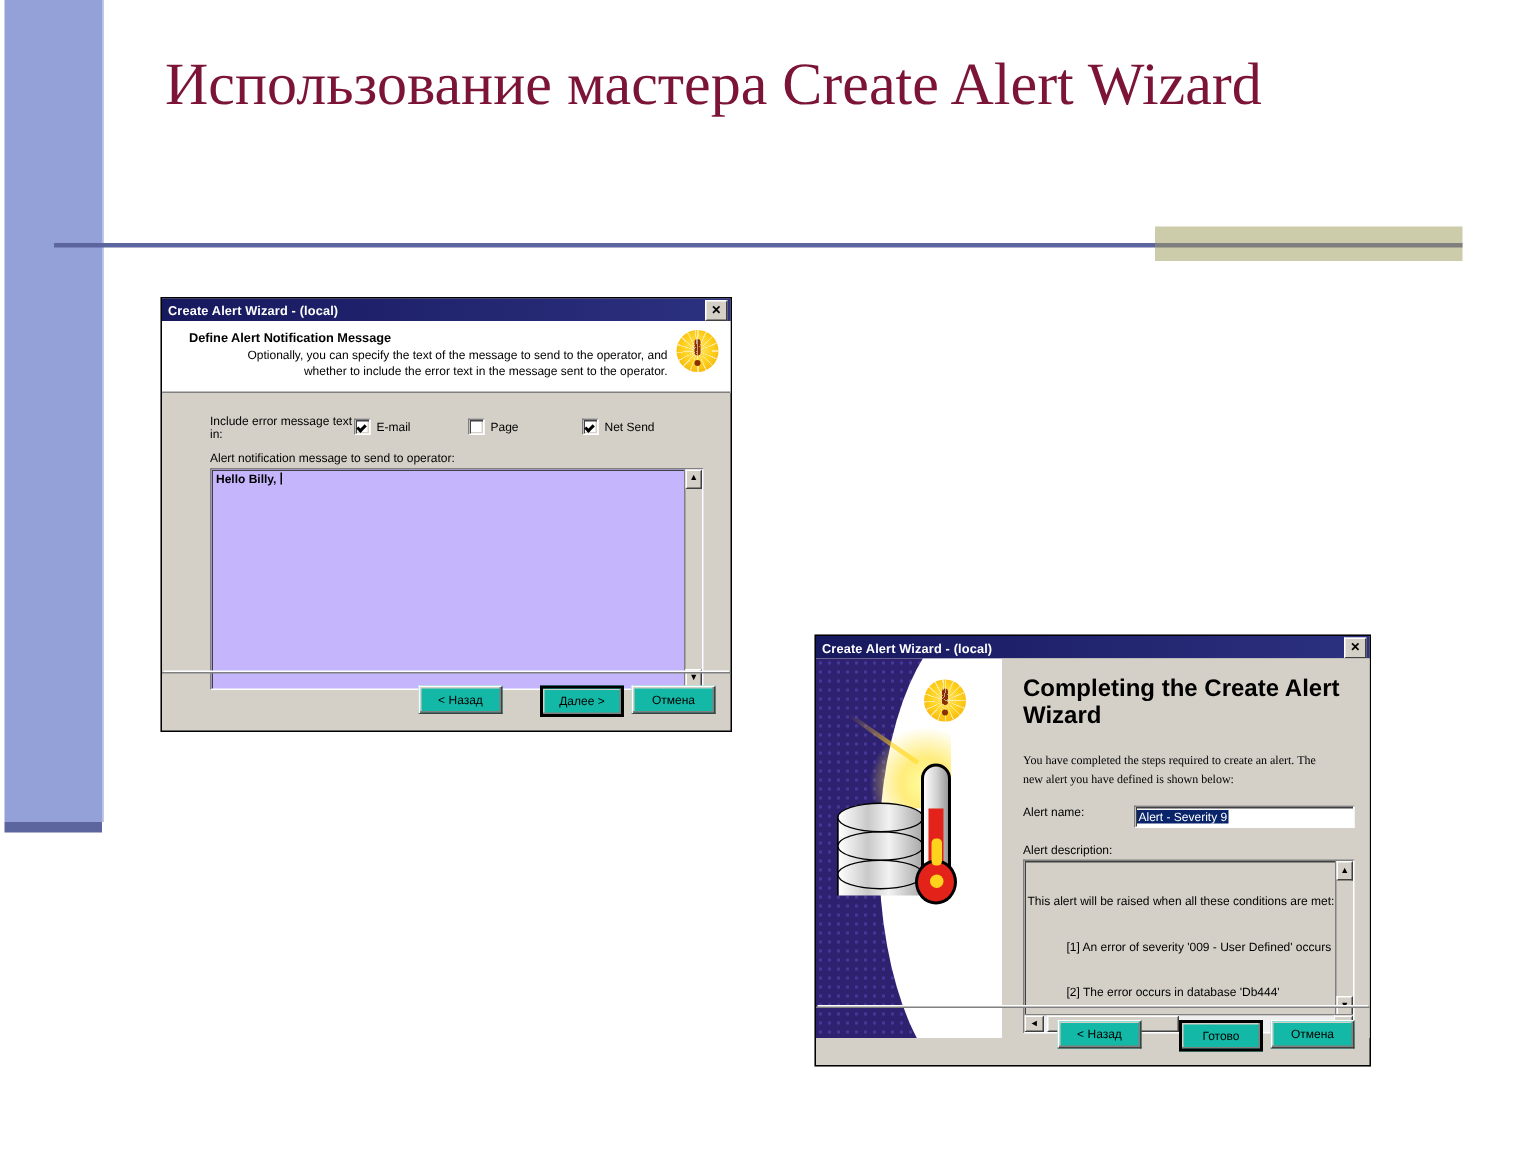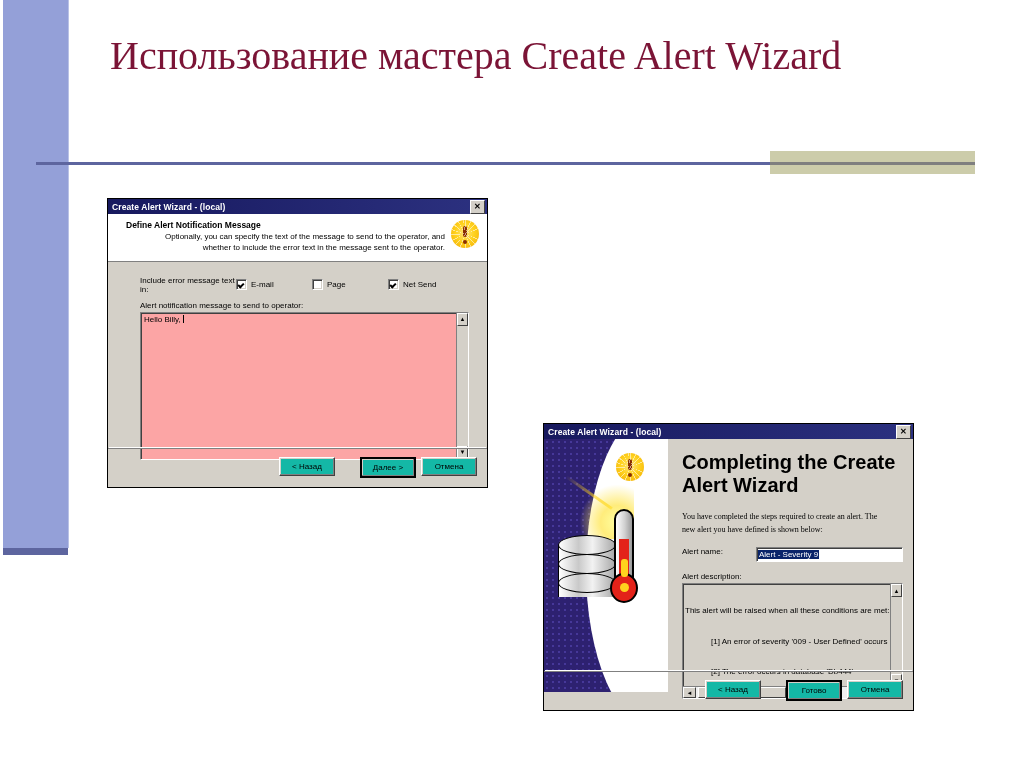--- a/index.html
+++ b/index.html
@@ -142,26 +142,27 @@
     position: absolute; left: 1px; top: 3px;
     width: 4px; height: 2px;
     border-left: 2px solid #000; border-bottom: 2px solid #000;
     transform: rotate(-45deg);
   }
 
   .field-label { font-size: 8px; margin-bottom: 2px; }
 
   .textarea-box {
     position: relative;
-    background: #fca5a5;
+    background: #c4b5fd;
     border: 1px solid;
     border-color: #808080 #ffffff #ffffff #808080;
     box-shadow: inset 1px 1px 0 #404040;
     height: 146px;
     margin-right: 4px;
+    font-weight: bold;
   }
   .textarea-text {
     font-size: 8px; padding: 2px 3px;
     white-space: pre;
   }
   .caret {
     display: inline-block; width: 1px; height: 8px;
     background: #000; vertical-align: -1px;
   }
   .vscroll {
@@ -288,21 +289,21 @@
     width: 56px; height: 3px;
     background: linear-gradient(to right, rgba(255,210,30,0), #ffd21e);
     transform: rotate(35deg); transform-origin: left center;
   }
 
   .complete-panel {
     flex: 1; padding: 10px 10px 0 14px;
     background: #d4d0c8;
   }
   .complete-title {
-    font-size: 20px; font-weight: bold; color: #000;
+    font-size: 16px; font-weight: bold; color: #000;
     margin: 2px 0 14px 0;
   }
   .complete-desc { font-size: 8px; line-height: 1.4; margin-bottom: 12px; font-family: Liberation Serif, serif; }
 
   .form-row { display: flex; margin-bottom: 10px; }
   .form-row .f-label { width: 74px; font-size: 8px; }
   .input-box {
     flex: 1; height: 13px;
     background: #ffffff;
     border: 1px solid;

